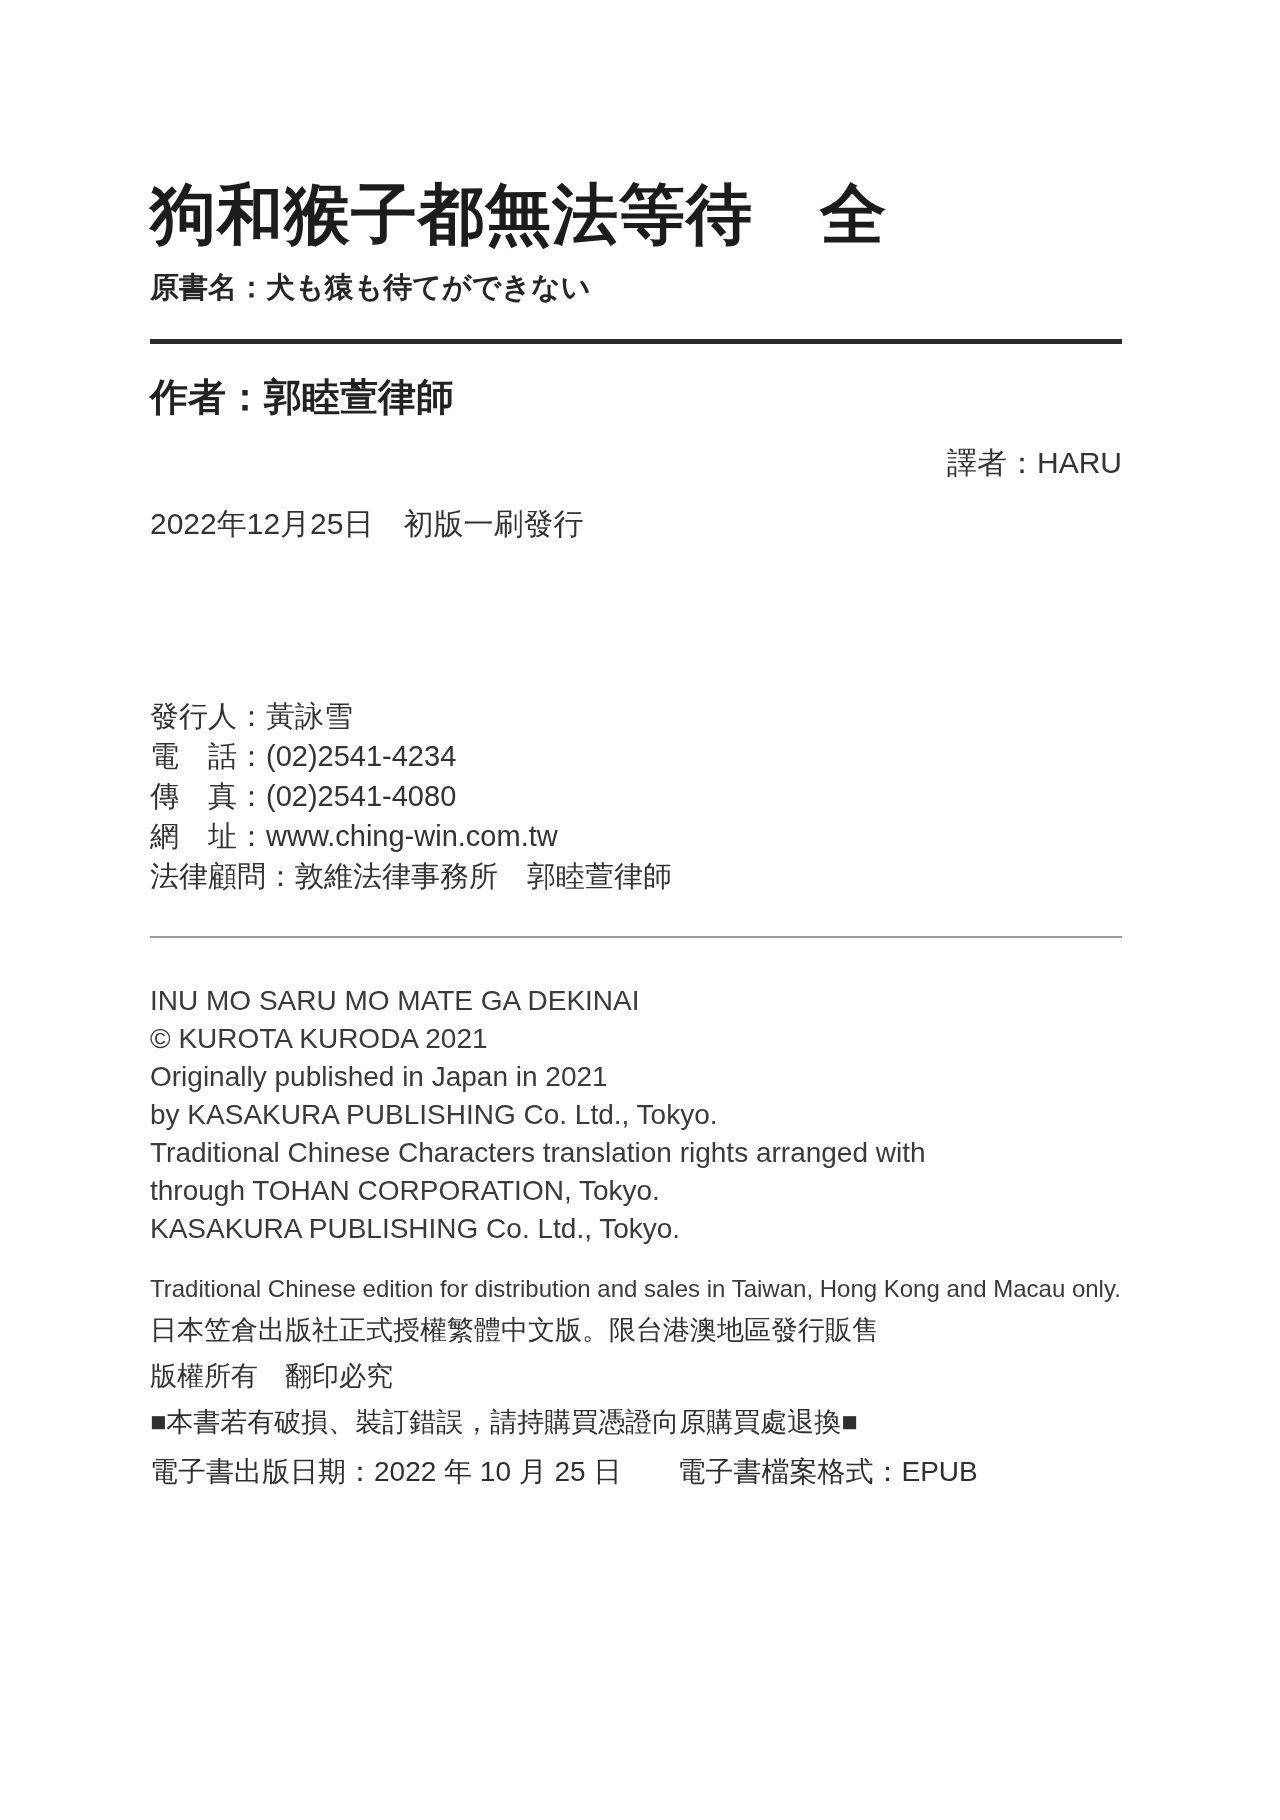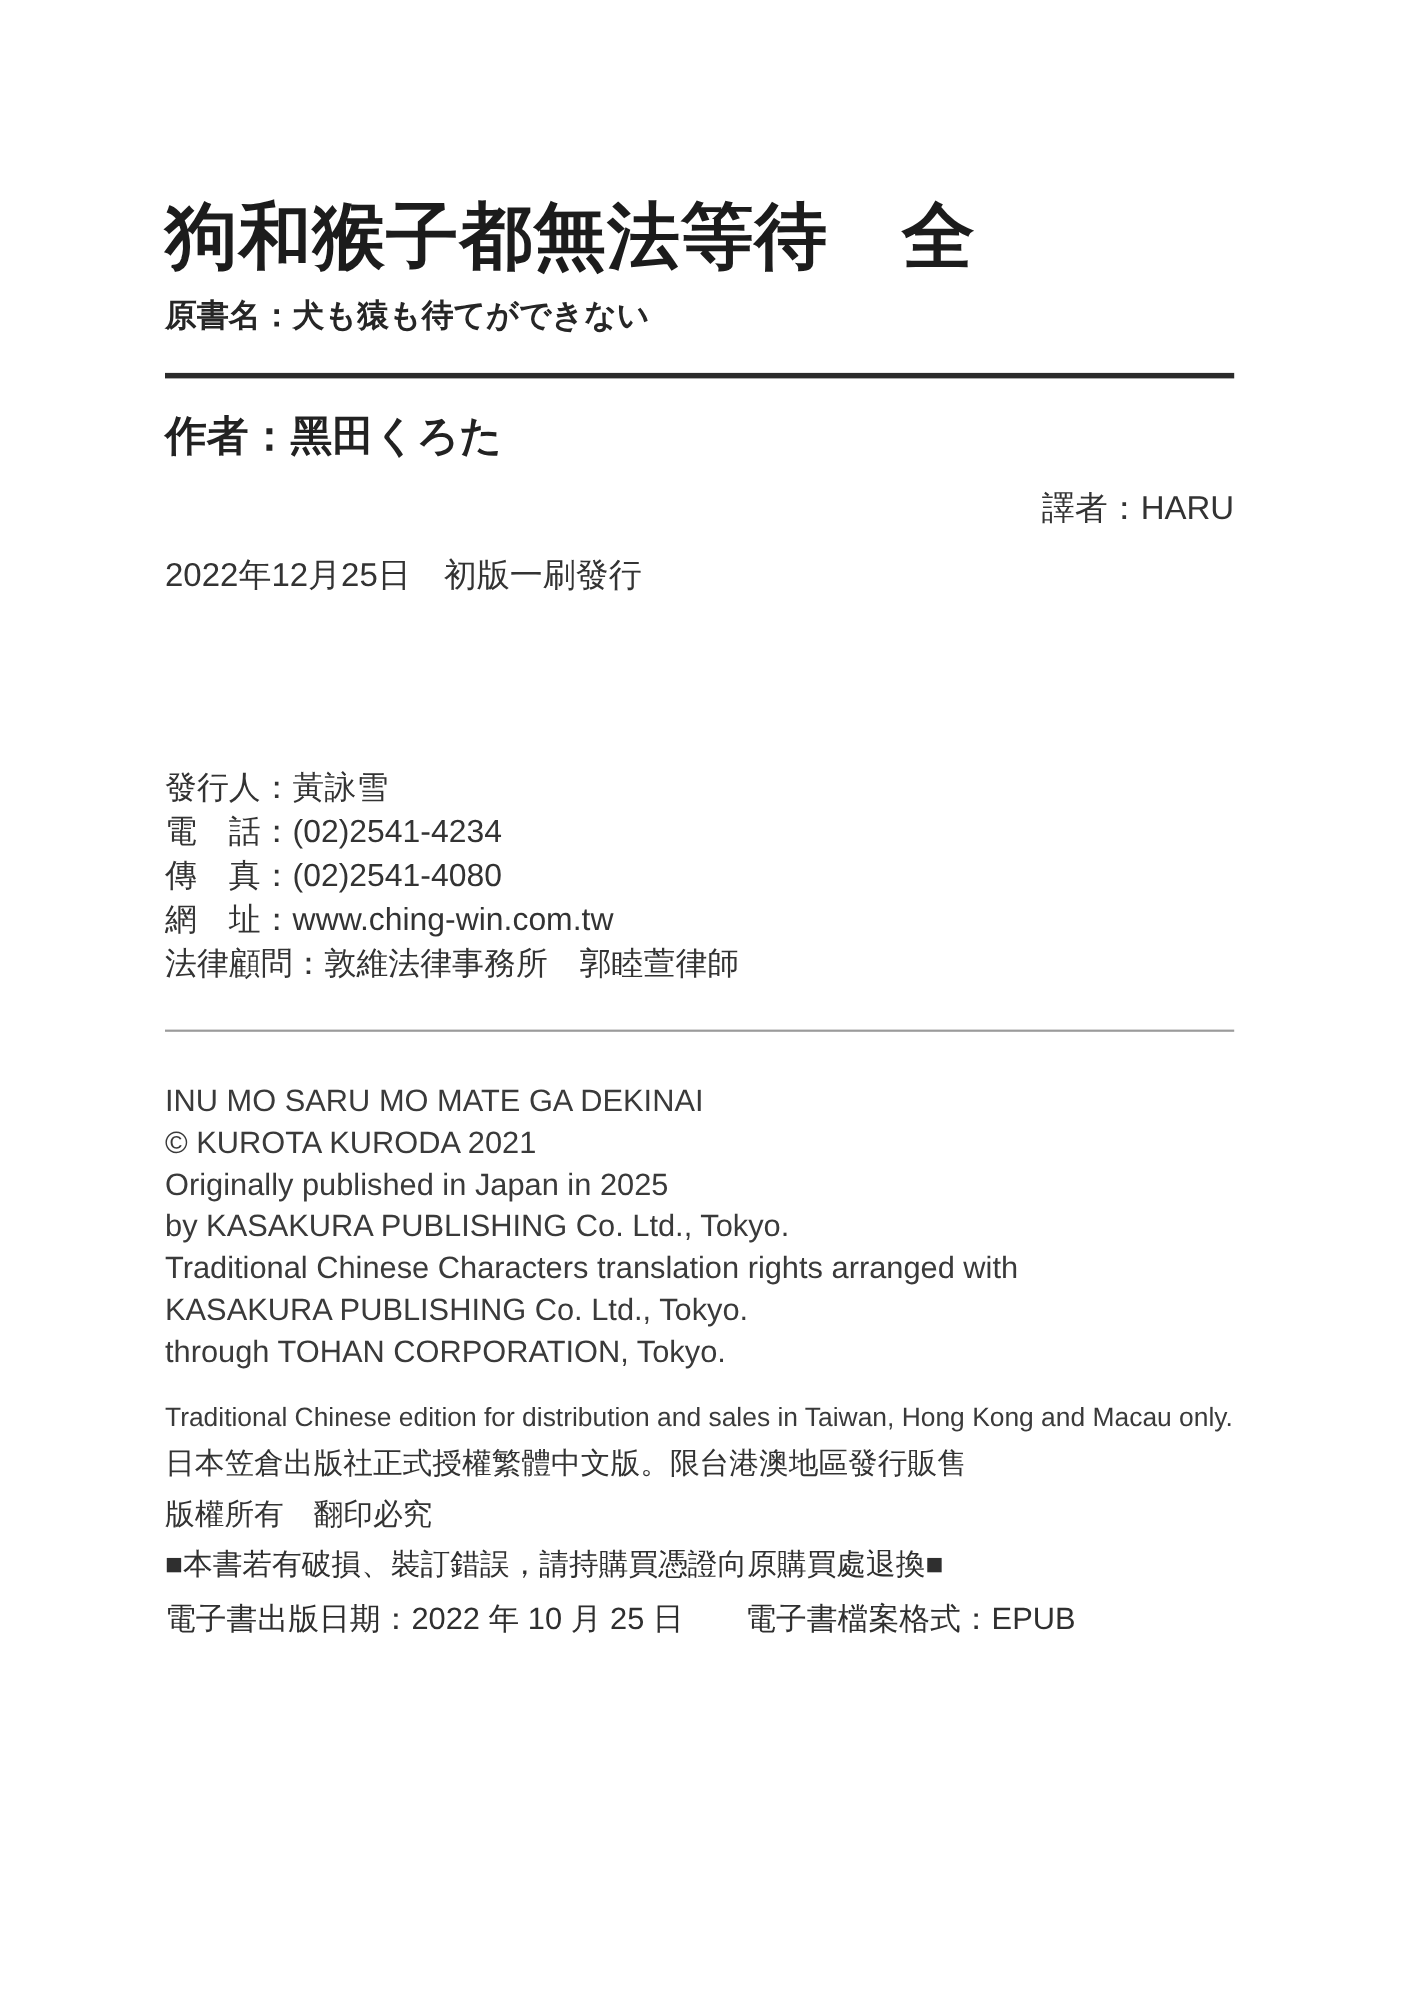--- a/index.html
+++ b/index.html
@@ -126,44 +126,44 @@
 
 <div class="page">
   <div class="content">
 
     <h1 class="book-title">狗和猴子都無法等待　全</h1>
 
     <p class="original-title">原書名：犬も猿も待てができない</p>
 
     <hr class="rule-heavy">
 
-    <p class="author-line">作者：黑田くろた</p>
+    <p class="author-line">作者：郭睦萱律師</p>
 
     <p class="translator-line">譯者：HARU</p>
 
     <p class="edition-line">2022年12月25日　初版一刷發行</p>
 
     <div class="publisher-block">
       <div>發行人：黃詠雪</div>
       <div>電　話：(02)2541-4234</div>
       <div>傳　真：(02)2541-4080</div>
       <div>網　址：www.ching-win.com.tw</div>
       <div>法律顧問：敦維法律事務所　郭睦萱律師</div>
     </div>
 
     <hr class="rule-light">
 
     <div class="copyright-en-block">
       <div>INU MO SARU MO MATE GA DEKINAI</div>
       <div>© KUROTA KURODA 2021</div>
-      <div>Originally published in Japan in 2025</div>
+      <div>Originally published in Japan in 2021</div>
       <div>by KASAKURA PUBLISHING Co. Ltd., Tokyo.</div>
       <div>Traditional Chinese Characters translation rights arranged with</div>
+      <div>through TOHAN CORPORATION, Tokyo.</div>
       <div>KASAKURA PUBLISHING Co. Ltd., Tokyo.</div>
-      <div>through TOHAN CORPORATION, Tokyo.</div>
     </div>
 
     <p class="dist-en">Traditional Chinese edition for distribution and sales in Taiwan, Hong Kong and Macau only.</p>
 
     <p class="dist-zh">日本笠倉出版社正式授權繁體中文版。限台港澳地區發行販售</p>
 
     <p class="rights-line">版權所有　翻印必究</p>
 
     <p class="notice-line">■本書若有破損、裝訂錯誤，請持購買憑證向原購買處退換■</p>
 

